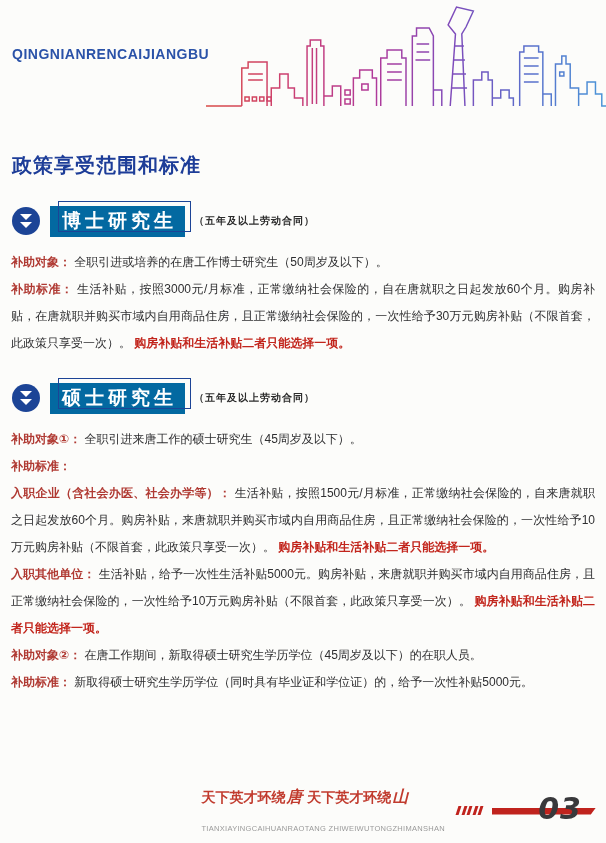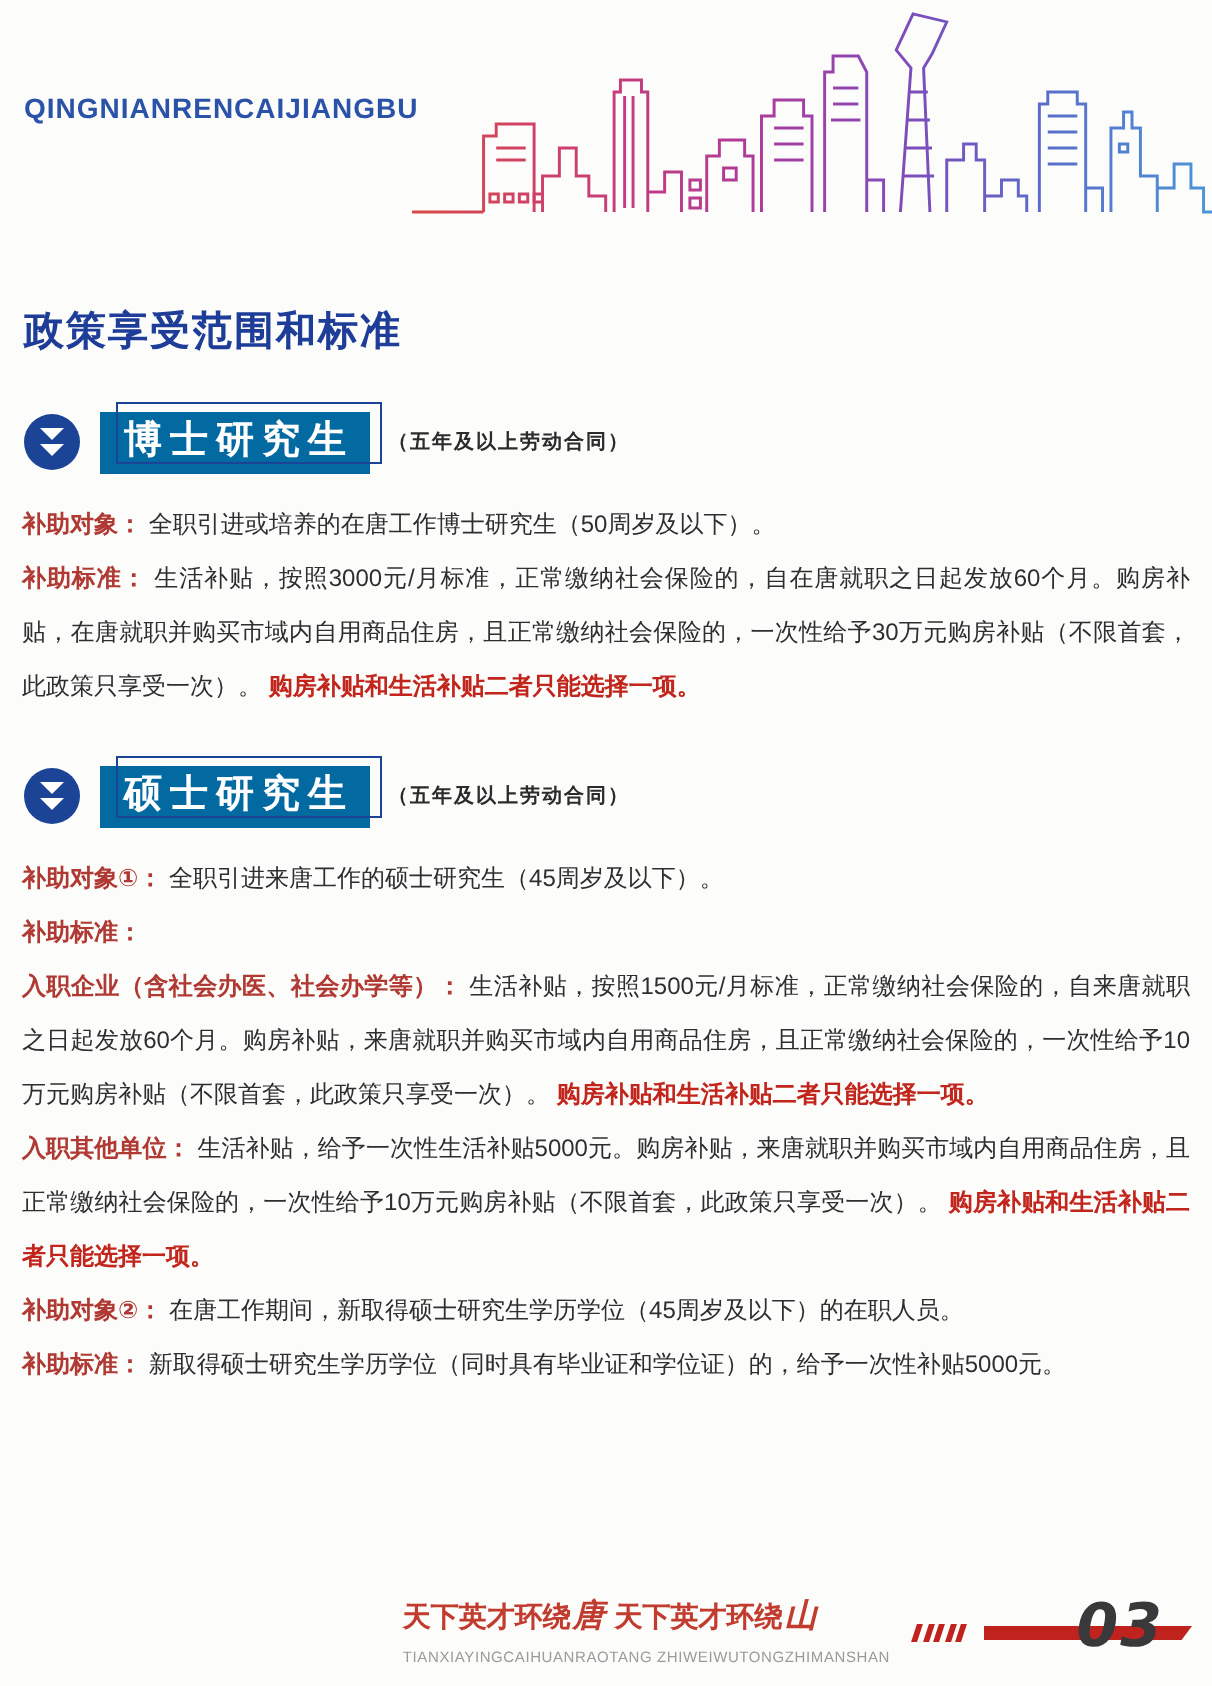--- a/index.html
+++ b/index.html
@@ -58,21 +58,21 @@
     position:absolute;left:0;right:10px;bottom:10px;
     display:flex;justify-content:flex-end;align-items:center;gap:10px;
   }
   .slogan-block{text-align:left;line-height:1.1;}
   .slogan{font-size:14px;font-weight:700;color:#c13b2e;white-space:nowrap;}
   .slogan .styl{
     font-family:"DejaVu Serif",serif;font-style:italic;font-size:16px;
     margin:0 1px;
   }
   .slogan-pinyin{
-    font-size:7.5px;color:#9a9a9a;letter-spacing:.3px;margin-top:8px;
+    font-size:7.5px;color:#9a9a9a;letter-spacing:.3px;margin-top:19px;
     white-space:nowrap;
   }
   .stripes{display:flex;gap:2.5px;align-items:center;margin-left:2px;}
   .stripe{width:3px;height:9px;background:#c0231d;transform:skewX(-18deg);}
   .pagegroup{position:relative;width:104px;height:34px;flex:0 0 auto;}
   .pagebar{
     position:absolute;left:0;top:14px;width:104px;height:7px;background:#c0231d;
     clip-path:polygon(0 0,100% 0,95% 100%,0 100%);
   }
   .pagenum{

